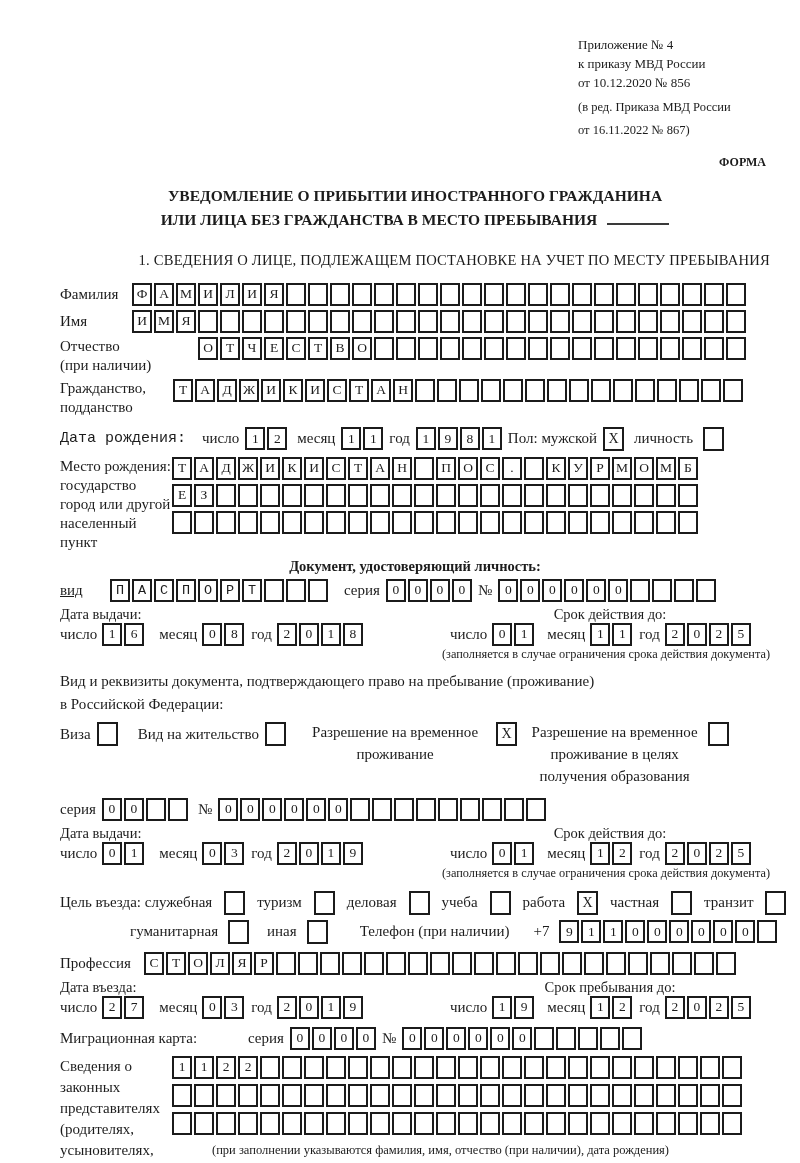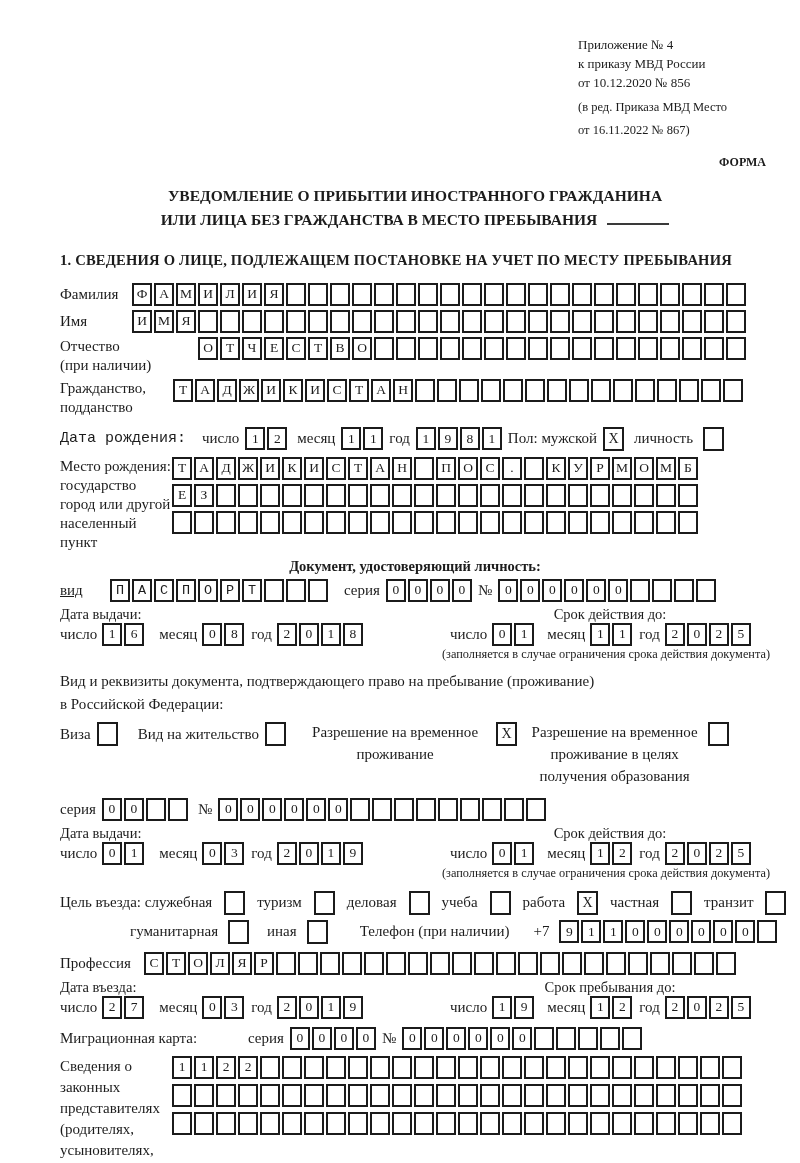--- a/index.html
+++ b/index.html
@@ -7,21 +7,21 @@
     font-family: "Liberation Serif", "DejaVu Serif", serif; color: #1c1c1c; font-size: 15px; }
   .page { padding: 36px 30px 10px 60px; }
 
   .hdr-block { margin-left: auto; width: 192px; font-size: 13px; line-height: 1.45; }
   .hdr-block .sub { margin-top: 5px; font-size: 12.5px; }
   .form-label { text-align: right; font-weight: bold; font-size: 12px; margin-top: 16px; padding-right: 4px; }
 
   .title { text-align: center; font-weight: bold; font-size: 15.5px; line-height: 1.55; margin-top: 14px; }
   .underline { display: inline-block; width: 62px; border-bottom: 2.5px solid #3a3a3a; margin-left: 10px; }
 
-  .sec-heading { font-weight: bold; font-size: 14.6px; margin-top: 20px; letter-spacing: 0.2px; }
+  .sec-heading { font-weight: normal; font-size: 14.6px; margin-top: 20px; letter-spacing: 0.2px; text-align: right; }
 
   .rows { margin-top: 14px; }
   .row { display: flex; align-items: center; margin-bottom: 4px; }
   .row.top { align-items: flex-start; }
   .lbl { white-space: nowrap; }
   .lbl-col { line-height: 19px; }
 
   .cells { display: inline-flex; gap: 2px; vertical-align: middle; }
   .cell { width: 20px; height: 23px; border: 2px solid #1b1b1b; background: #fff;
     display: inline-flex; align-items: center; justify-content: center;
@@ -67,21 +67,21 @@
 </style>
 </head>
 <body>
 
 <div class="page">
 
   <div class="hdr-block">
     <div>Приложение № 4</div>
     <div>к приказу МВД России</div>
     <div>от 10.12.2020 № 856</div>
-    <div class="sub">(в ред. Приказа МВД Место</div>
+    <div class="sub">(в ред. Приказа МВД России</div>
     <div class="sub">от 16.11.2022 № 867)</div>
   </div>
   <div class="form-label">ФОРМА</div>
 
   <div class="title">
     <div>УВЕДОМЛЕНИЕ О ПРИБЫТИИ ИНОСТРАННОГО ГРАЖДАНИНА</div>
     <div><span>ИЛИ ЛИЦА БЕЗ ГРАЖДАНСТВА В МЕСТО ПРЕБЫВАНИЯ</span><span class="underline"></span></div>
   </div>
 
   <div class="sec-heading">1. СВЕДЕНИЯ О ЛИЦЕ, ПОДЛЕЖАЩЕМ ПОСТАНОВКЕ НА УЧЕТ ПО МЕСТУ ПРЕБЫВАНИЯ</div>
@@ -759,17 +759,18 @@
               <span class="cell"></span>
               <span class="cell"></span>
               <span class="cell"></span>
               <span class="cell"></span>
               <span class="cell"></span>
               <span class="cell"></span>
               <span class="cell"></span>
               <span class="cell"></span>
             </span>
           </div>
+        <div class="guard-note">(при заполнении указываются фамилия, имя, отчество (при наличии), дата рождения)</div>
       </span>
     </div>
 
   </div>
 </div>
 
 </body></html>

